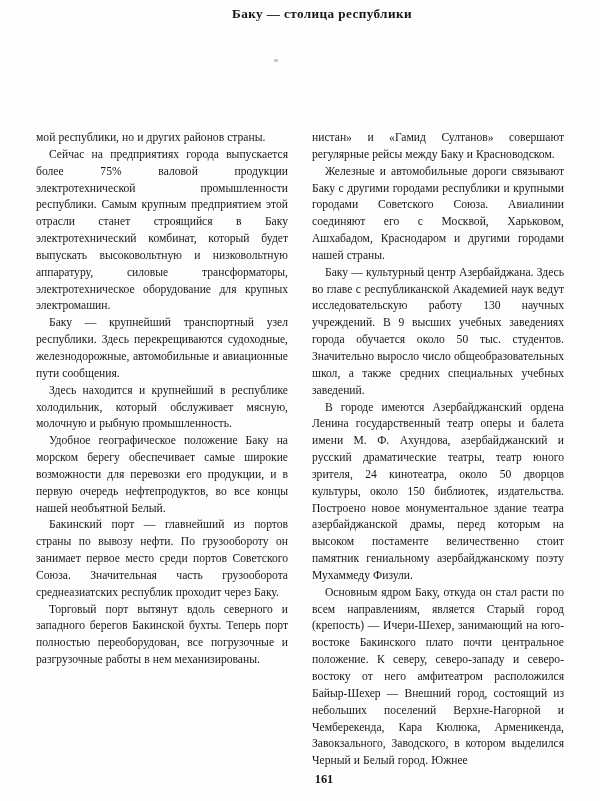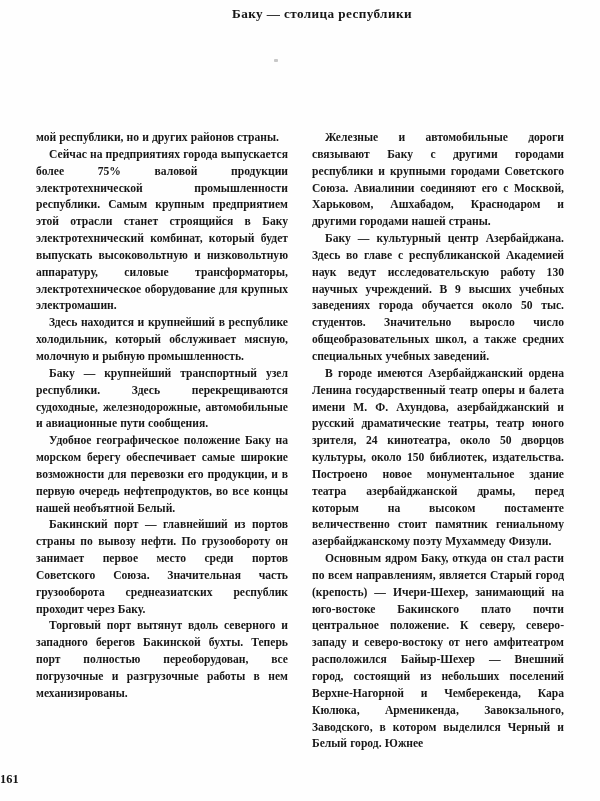--- a/index.html
+++ b/index.html
@@ -58,57 +58,59 @@
   p.para {
     margin: 0;
     font-size: 11.6px;
     line-height: 16.85px;
     text-align: justify;
     text-align-last: left;
     text-justify: inter-word;
     word-spacing: 0.2px;
     color: #171717;
     hyphens: manual;
-    font-weight: bold;
   }
   p.para.indent {
     text-indent: 13px;
   }
   .page-number {
     position: absolute;
     left: 0;
     right: 0;
     top: 772px;
+    text-align: center;
     font-size: 12.4px;
     font-weight: bold;
     color: #161616;
+    padding-left: 48px;
   }
 </style>
 </head>
 <body>
 
 <div class="page">
 
   <div class="running-head">Баку — столица республики</div>
 
   <div class="scan-speck"></div>
 
   <div class="columns">
 
     <div class="col">
       <p class="para">мой республики, но и других районов страны.</p>
       <p class="para indent">Сейчас на предприятиях города выпускается более 75% валовой продукции электротехнической промышленности республики. Самым крупным предприятием этой отрасли станет строящийся в Баку электротехнический комбинат, который будет выпускать высоковольтную и низковольтную аппаратуру, силовые трансформаторы, электротехническое оборудование для крупных электромашин.</p>
+      <p class="para indent">Баку — крупнейший транспортный узел республики. Здесь перекрещиваются судоходные, железнодорожные, автомобильные и авиационные пути сообщения.</p>
       <p class="para indent">Здесь находится и крупнейший в республике холодильник, который обслуживает мясную, молочную и рыбную промышленность.</p>
-      <p class="para indent">Баку — крупнейший транспортный узел республики. Здесь перекрещиваются судоходные, железнодорожные, автомобильные и авиационные пути сообщения.</p>
       <p class="para indent">Удобное географическое положение Баку на морском берегу обеспечивает самые широкие возможности для перевозки его продукции, и в первую очередь нефтепродуктов, во все концы нашей необъятной Белый.</p>
       <p class="para indent">Бакинский порт — главнейший из портов страны по вывозу нефти. По грузообороту он занимает первое место среди портов Советского Союза. Значительная часть грузооборота среднеазиатских республик проходит через Баку.</p>
       <p class="para indent">Торговый порт вытянут вдоль северного и западного берегов Бакинской бухты. Теперь порт полностью переоборудован, все погрузочные и разгрузочные работы в нем механизированы.</p>
     </div>
 
     <div class="col">
+      <p class="para">нистан» и «Гамид Султанов» совершают регулярные рейсы между Баку и Красноводском.</p>
       <p class="para indent">Железные и автомобильные дороги связывают Баку с другими городами республики и крупными городами Советского Союза. Авиалинии соединяют его с Москвой, Харьковом, Ашхабадом, Краснодаром и другими городами нашей страны.</p>
       <p class="para indent">Баку — культурный центр Азербайджана. Здесь во главе с республиканской Академией наук ведут исследовательскую работу 130 научных учреждений. В 9 высших учебных заведениях города обучается около 50 тыс. студентов. Значительно выросло число общеобразовательных школ, а также средних специальных учебных заведений.</p>
       <p class="para indent">В городе имеются Азербайджанский ордена Ленина государственный театр оперы и балета имени М. Ф. Ахундова, азербайджанский и русский драматические театры, театр юного зрителя, 24 кинотеатра, около 50 дворцов культуры, около 150 библиотек, издательства. Построено новое монументальное здание театра азербайджанской драмы, перед которым на высоком постаменте величественно стоит памятник гениальному азербайджанскому поэту Мухаммеду Физули.</p>
       <p class="para indent">Основным ядром Баку, откуда он стал расти по всем направлениям, является Старый город (крепость) — Ичери-Шехер, занимающий на юго-востоке Бакинского плато почти центральное положение. К северу, северо-западу и северо-востоку от него амфитеатром расположился Байыр-Шехер — Внешний город, состоящий из небольших поселений Верхне-Нагорной и Чемберекенда, Кара Кюлюка, Арменикенда, Завокзального, Заводского, в котором выделился Черный и Белый город. Южнее</p>
     </div>
 
   </div>
 
   <div class="page-number">161</div>
 

